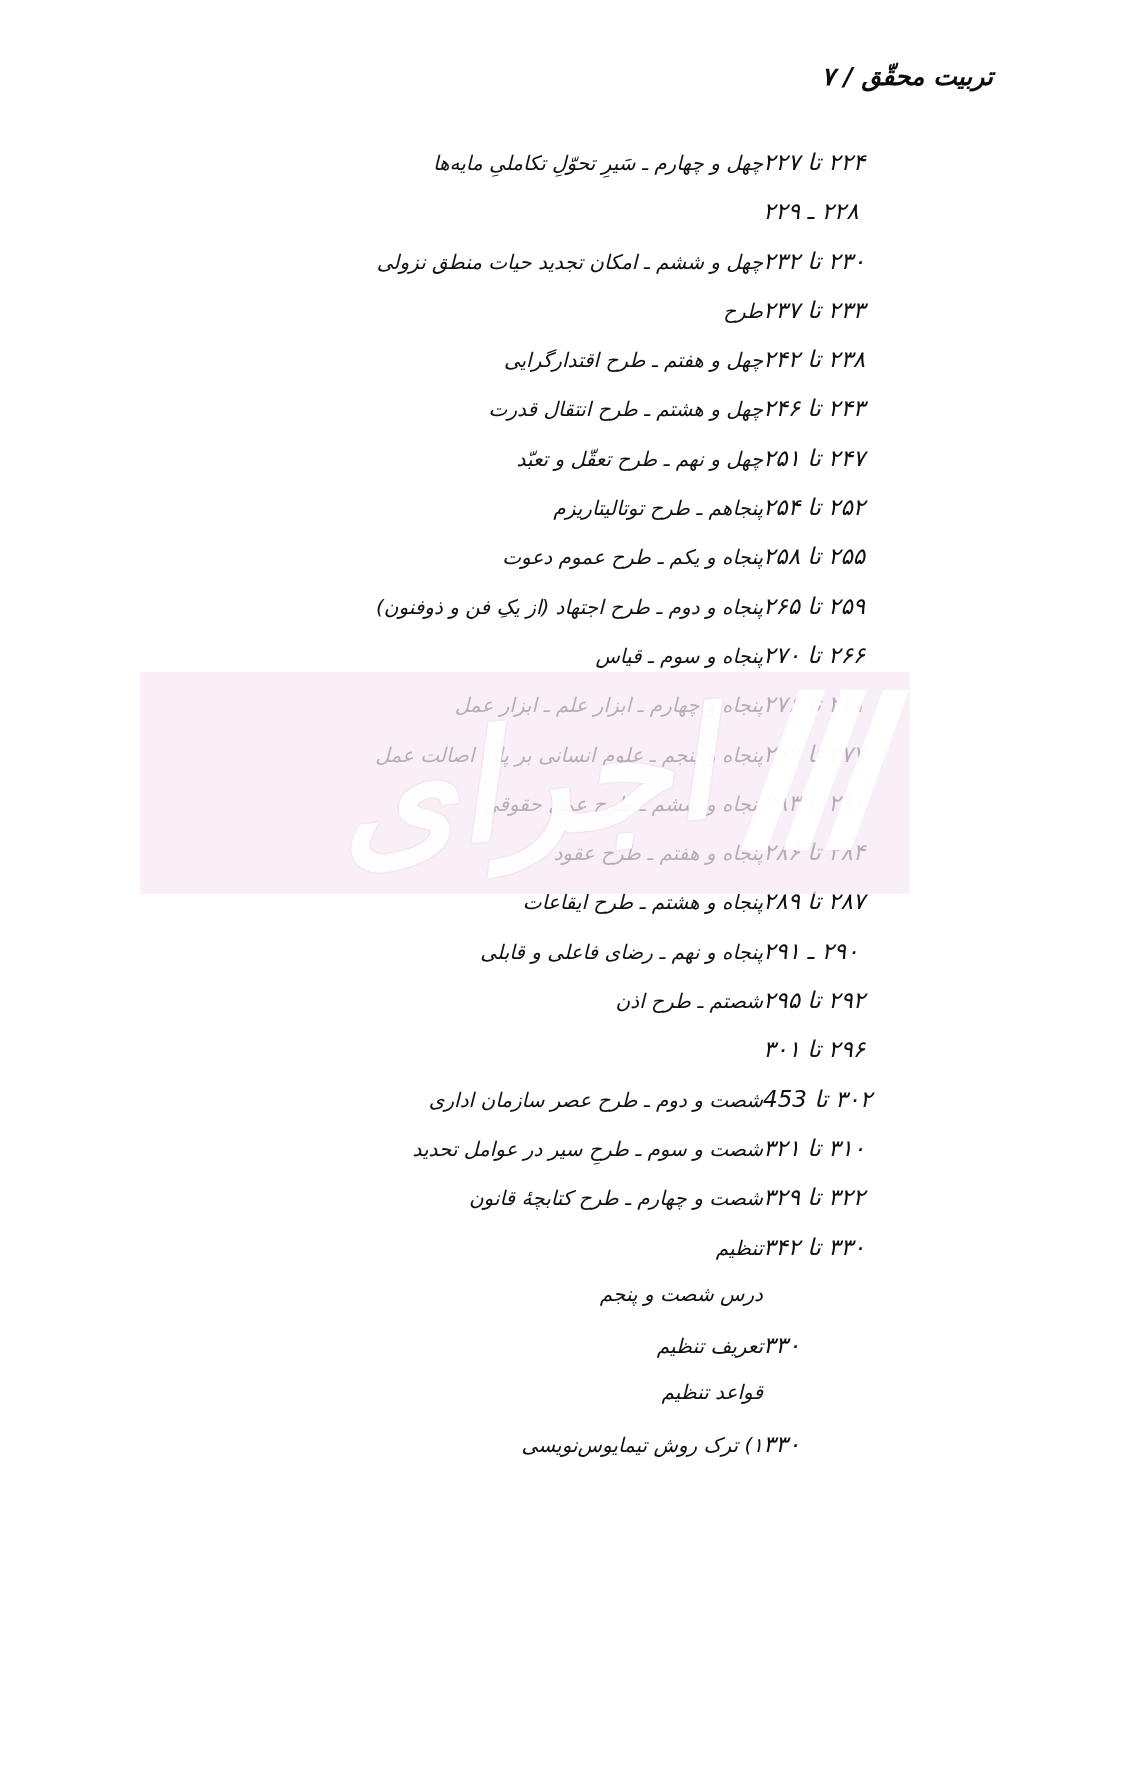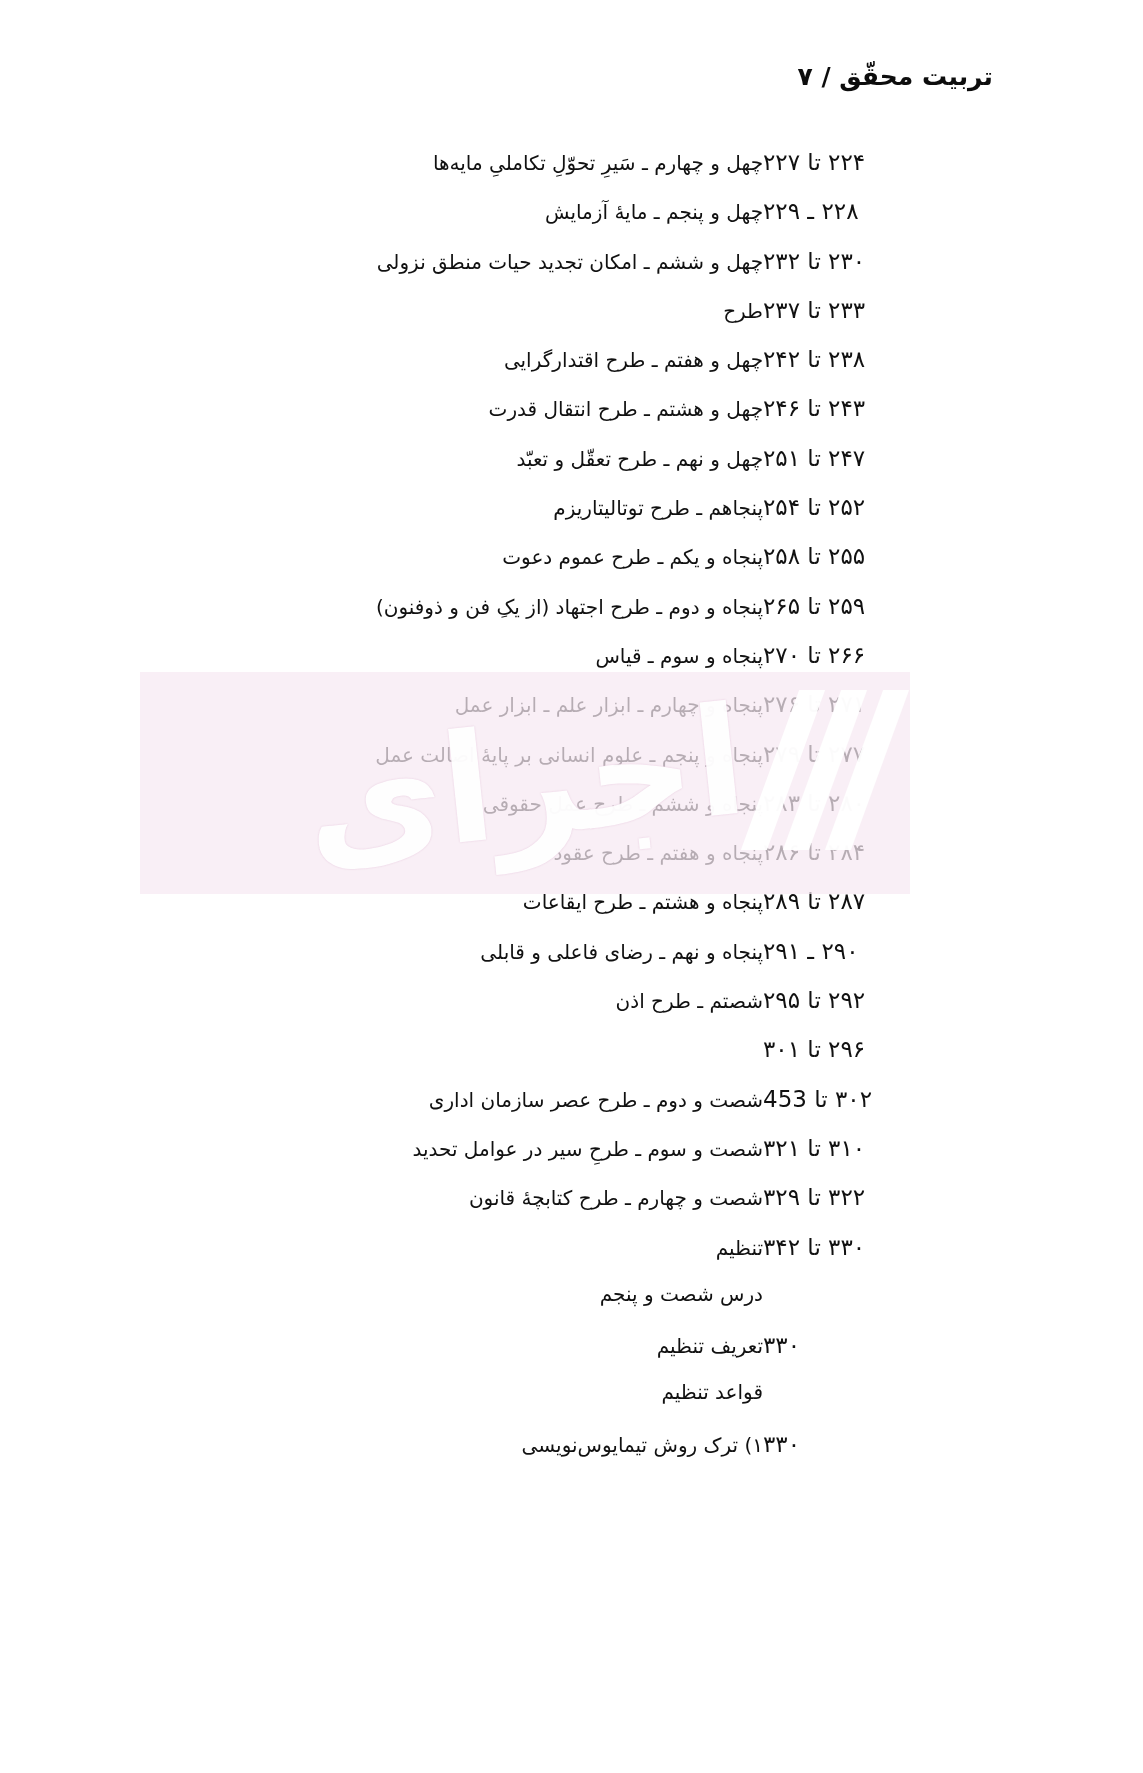--- a/index.html
+++ b/index.html
@@ -12,20 +12,21 @@
     height: 1773px;
     position: relative;
     font-family: "DejaVu Sans", "Liberation Sans", sans-serif;
     color: #111111;
     overflow: hidden;
   }
 
   .page {
     position: absolute;
     inset: 0;
+    font-style: italic;
   }
 
   
   .running-header {
     position: absolute;
     top: 62px;
     right: 150px;
     font-size: 25px;
     font-weight: 700;
     letter-spacing: 0.5px;
@@ -134,21 +135,20 @@
 
   <div class="toc">
 
     <div class="toc-row">
       <div class="toc-pages">۲۲۴ تا ۲۲۷</div>
       <div class="toc-title">چهل و چهارم ـ سَیرِ تحوّلِ تکاملیِ مایه‌ها</div>
     </div>
 
     <div class="toc-row">
       <div class="toc-pages">۲۲۸ ـ ۲۲۹</div>
-      <div class="toc-title">چهل و پنجم ـ مایهٔ آزمایش</div>
     </div>
 
     <div class="toc-row">
       <div class="toc-pages">۲۳۰ تا ۲۳۲</div>
       <div class="toc-title">چهل و ششم ـ امکان تجدید حیات منطق نزولی</div>
     </div>
 
     <div class="toc-row">
       <div class="toc-pages">۲۳۳ تا ۲۳۷</div>
       <div class="toc-title">طرح</div>

